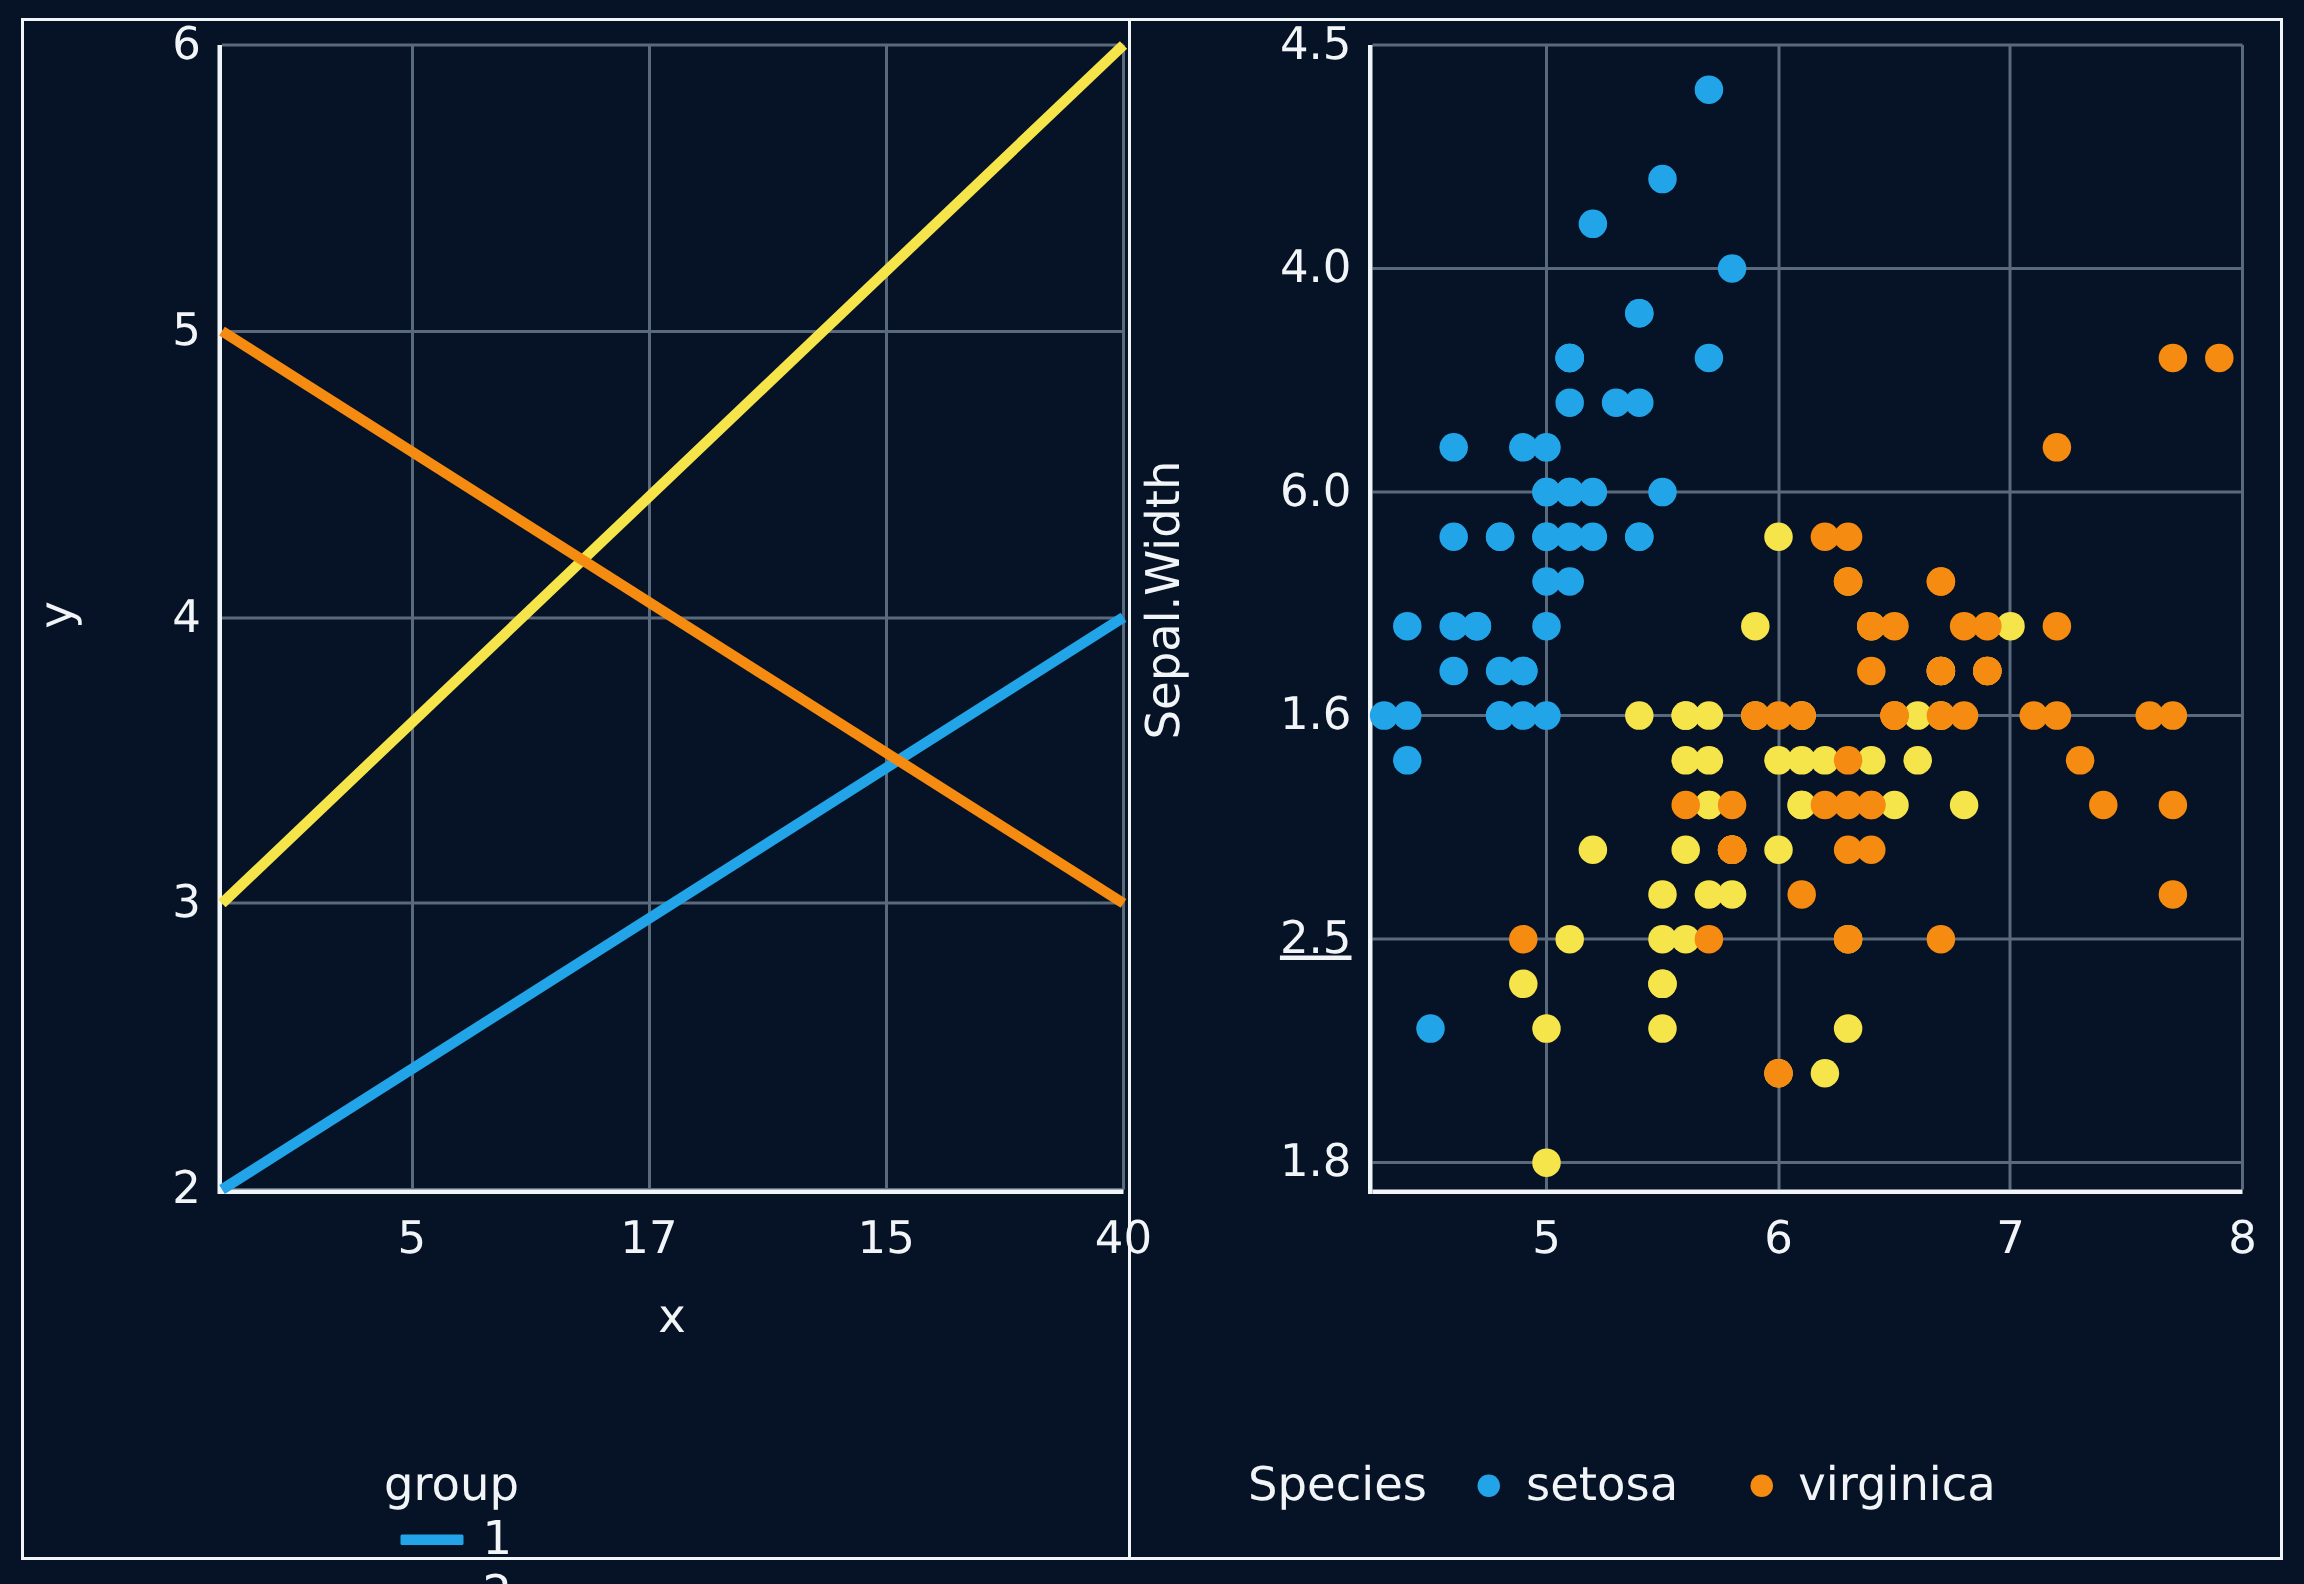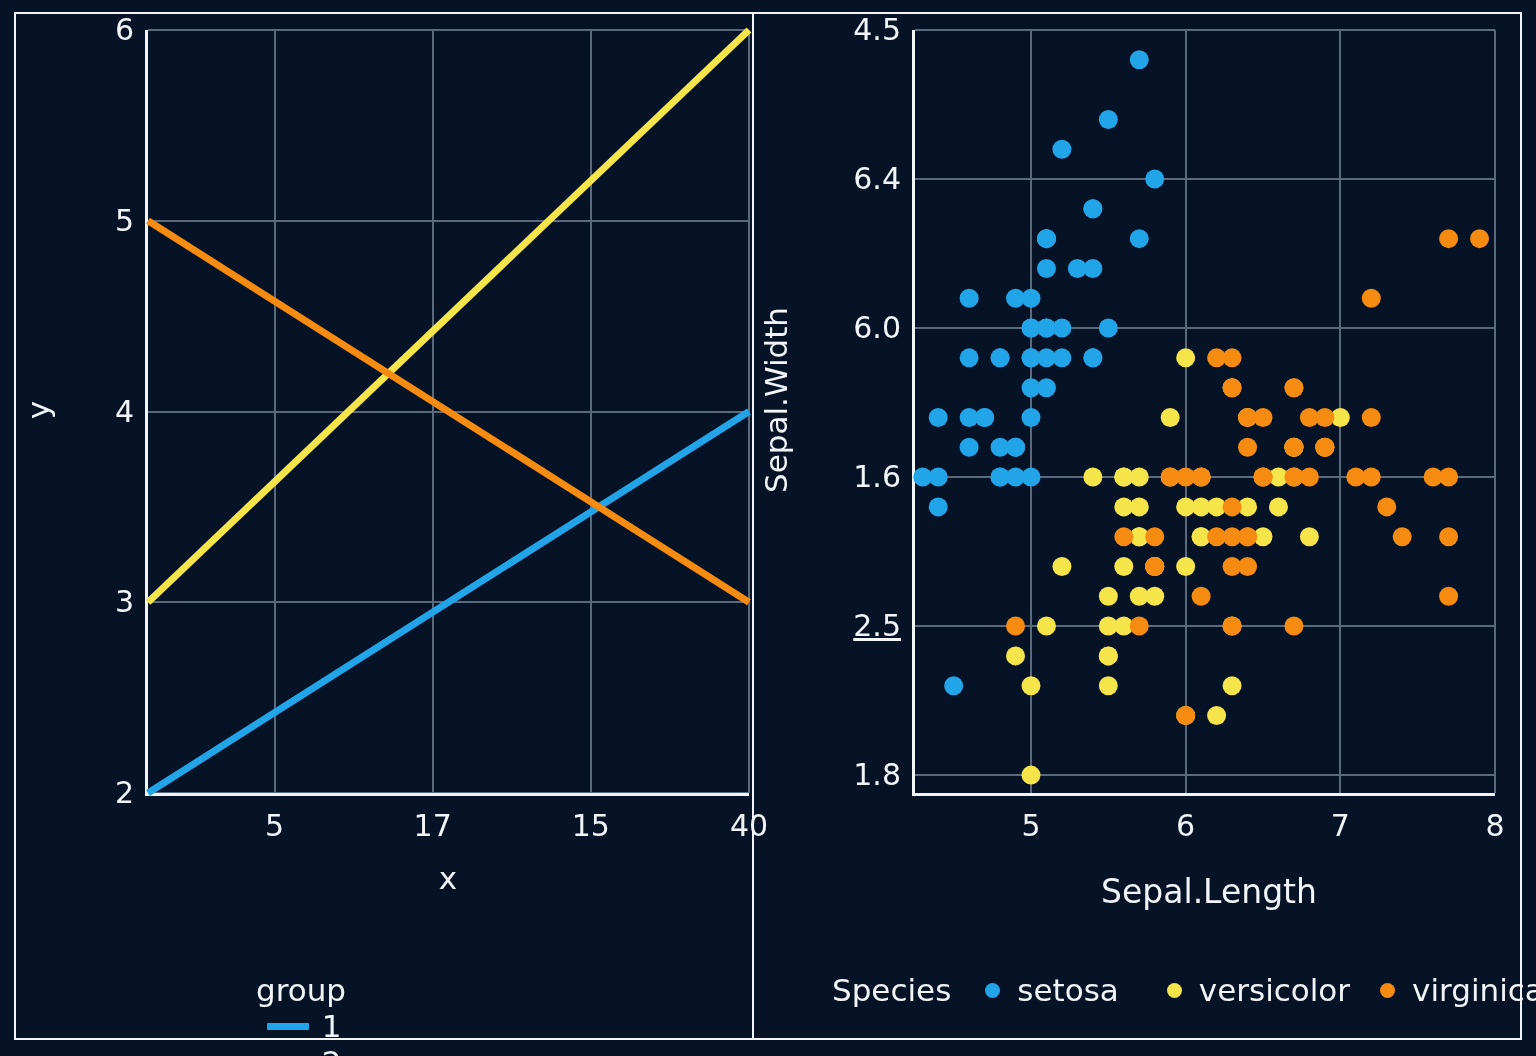--- a/index.html
+++ b/index.html
@@ -342,42 +342,37 @@
           <circle cx="394.40" cy="387.46" r="9.5" fill="#f58b10" class="pt"></circle>
           <circle cx="378.93" cy="357.66" r="9.5" fill="#f58b10" class="pt"></circle>
           <circle cx="378.93" cy="447.07" r="9.5" fill="#f58b10" class="pt"></circle>
           <circle cx="317.07" cy="596.09" r="9.5" fill="#f58b10" class="pt"></circle>
           <circle cx="348.00" cy="447.07" r="9.5" fill="#f58b10" class="pt"></circle>
           <circle cx="301.60" cy="327.85" r="9.5" fill="#f58b10" class="pt"></circle>
           <circle cx="255.20" cy="447.07" r="9.5" fill="#f58b10" class="pt"></circle>
         </svg>
       </div>
 
-    <div class="axis-title axis-title-x" style="left:455px; top:872px; font-size:33px;">Sepal.Length</div>
 
     <div class="legend" id="right-legend" style="left:78px; top:972px;">
       <span class="legend-title" style="margin-right:34px;">Species</span>
     <div class="legend-item" style="margin-right: 48px;">
           <span class="legend-key-dot" style="background: rgb(34, 165, 232);"></span>
           <span class="legend-label">setosa</span>
-        </div>
-        <div class="legend-item" style="margin-right: 30px;">
-          <span class="legend-key-dot" style="background: rgb(246, 228, 75);"></span>
-          <span class="legend-label">versicolor</span>
         </div>
         <div class="legend-item" style="margin-right: 30px;">
           <span class="legend-key-dot" style="background: rgb(245, 139, 16);"></span>
           <span class="legend-label">virginica</span>
         </div>
       </div>
   <div class="tick-label tick-x" style="left: 277px; top: 811px;">5</div>
       <div class="tick-label tick-x" style="left: 431.667px; top: 811px;">6</div>
       <div class="tick-label tick-x" style="left: 586.333px; top: 811px;">7</div>
       <div class="tick-label tick-x" style="left: 741px; top: 811px;">8</div>
       <div class="tick-label tick-y" style="left: 147px; top: 775.117px;">1.8</div>
       <div class="tick-label tick-y" style="left: 147px; top: 626.094px; text-decoration: underline;">2.5</div>
       <div class="tick-label tick-y" style="left: 147px; top: 477.07px;">1.6</div>
       <div class="tick-label tick-y" style="left: 147px; top: 328.047px;">6.0</div>
-      <div class="tick-label tick-y" style="left: 147px; top: 179.023px;">6.4</div>
+      <div class="tick-label tick-y" style="left: 147px; top: 179.023px;">4.0</div>
       <div class="tick-label tick-y" style="left: 147px; top: 30px;">4.5</div>
     </div>
 
 </div>
 
 </body></html>

